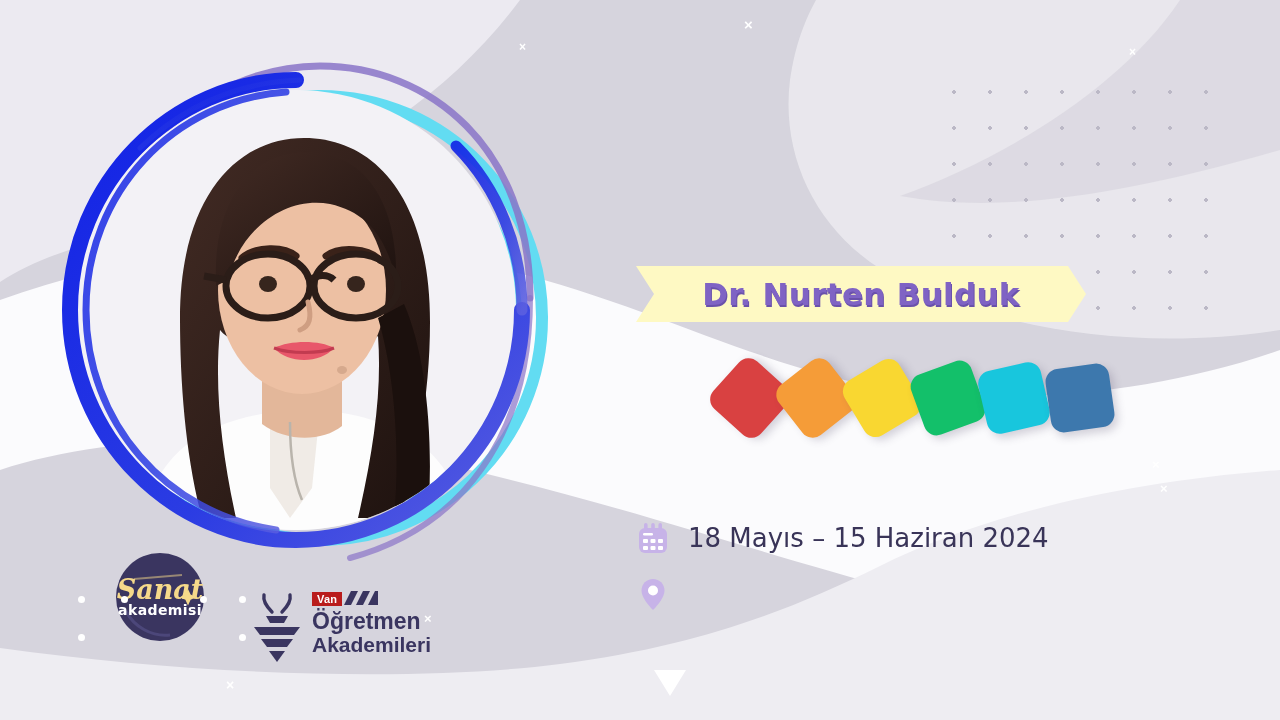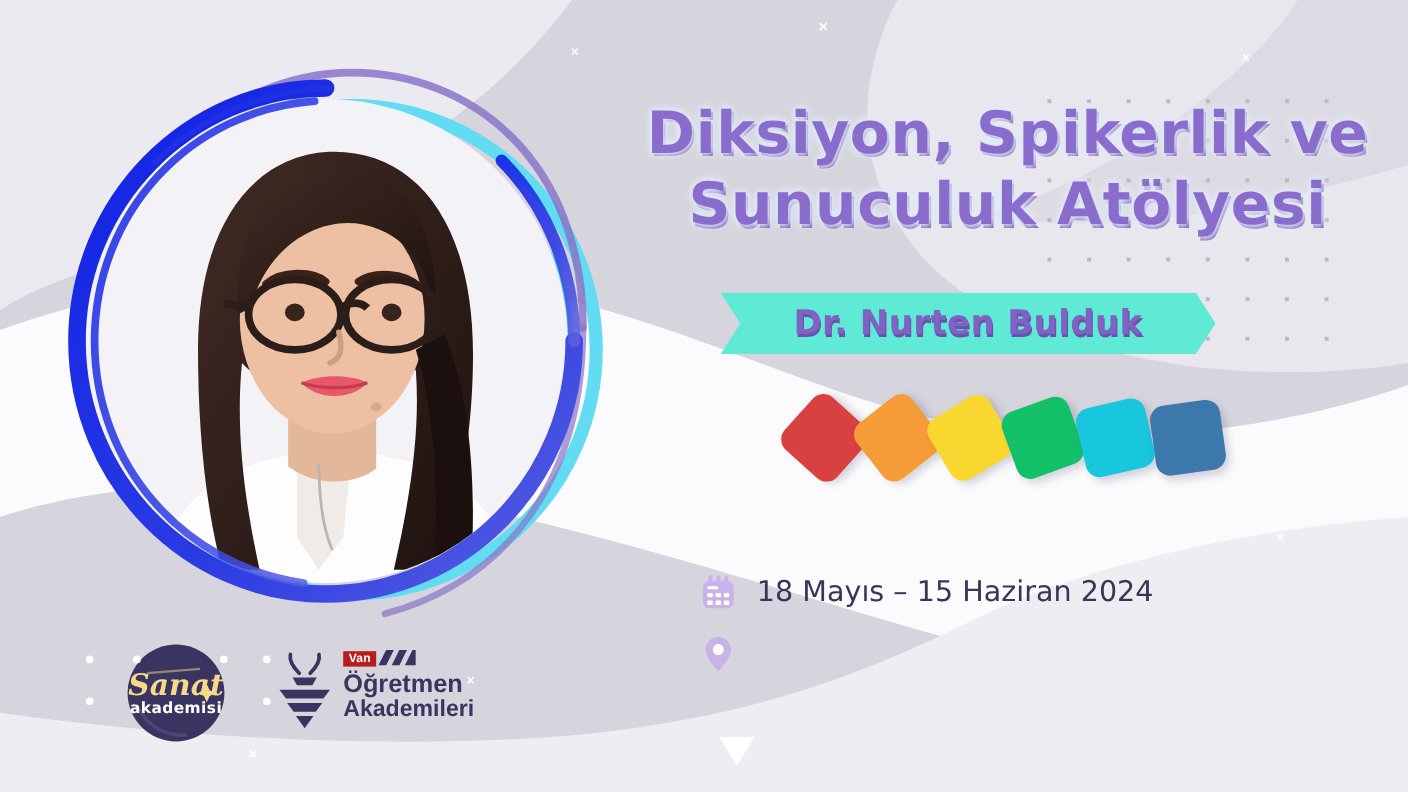--- a/index.html
+++ b/index.html
@@ -44,22 +44,22 @@
     font-weight:700;font-size:53px;line-height:1.22;
     color:#8a6ccd;text-align:center;letter-spacing:.5px;
     text-shadow:
       0 0 7px #dfe9f6, 0 0 7px #dfe9f6, 0 0 10px #e3ecf8,
       2px 3px 0 #6f54b0;
   }
   .title .l2{display:block;}
 
   
   .ribbon{
-    left:655px;top:266px;width:450px;height:56px;
-    background:#5eead4;
+    left:636px;top:266px;width:450px;height:56px;
+    background:#fef9c3;
     clip-path:polygon(0 0, 96% 0, 100% 50%, 96% 100%, 0 100%, 4% 50%);
     display:flex;align-items:center;justify-content:center;
   }
   .ribbon-text{
     font-family:"DejaVu Sans", sans-serif;
     font-weight:700;font-size:31px;color:#7f63c4;
     text-shadow:1px 2px 0 #6a51ab;
     letter-spacing:.3px;white-space:nowrap;
   }
 
@@ -80,21 +80,21 @@
   }
 
   
   .btri{
     left:654px;top:670px;width:0;height:0;
     border-left:16px solid transparent;border-right:16px solid transparent;
     border-top:26px solid #ffffff;
   }
 
   
-  .logo-sanat{left:112px;top:582px;width:96px;height:96px;}
+  .logo-sanat{left:112px;top:549px;width:96px;height:96px;}
   .logo-van{left:248px;top:592px;width:180px;height:72px;}
   .van-badge{
     position:absolute;left:64px;top:0px;
     background:#b91c1c;color:#ffffff;font-size:11px;font-weight:700;
     padding:1px 5px;letter-spacing:.2px;
   }
   .van-name{position:absolute;left:64px;top:16px;font-size:23px;font-weight:700;color:#3a3560;}
   .van-name2{position:absolute;left:64px;top:41px;font-size:21px;font-weight:700;color:#3a3560;}
 </style>
 </head>
@@ -194,24 +194,20 @@
 
       <g fill="none" stroke="url(#blueg)" stroke-linecap="round">
         <path d="M306,62 C182,62 80,166 80,292 C80,418 182,522 306,522 C430,522 532,418 532,292" stroke-width="16"></path>
         <path d="M532,292 C532,230 508,170 466,128" stroke-width="11" opacity=".9"></path>
         <path d="M296,74 C184,82 96,174 96,292 C96,404 176,496 286,512" stroke-width="7" opacity=".85"></path>
         <path d="M150,130 C198,84 254,64 310,62" stroke-width="5" opacity=".6"></path>
       </g>
     </svg>
   </div>
 
-  <div class="layer title">
-    <span>Diksiyon, Spikerlik ve</span>
-    <span class="l2">Sunuculuk Atölyesi</span>
-  </div>
 
   <div class="layer ribbon">
     <span class="ribbon-text">Dr.  Nurten Bulduk</span>
   </div>
 
   <div class="layer diamonds" id="diamonds">
       <div class="dia" style="left: 0px; background: rgb(217, 65, 65); transform: rotate(-48deg);"></div>
       <div class="dia" style="left: 66px; background: rgb(245, 156, 56); transform: rotate(-38deg);"></div>
       <div class="dia" style="left: 132px; background: rgb(249, 215, 49); transform: rotate(-31deg);"></div>
       <div class="dia" style="left: 198px; background: rgb(19, 192, 106); transform: rotate(-20deg);"></div>

